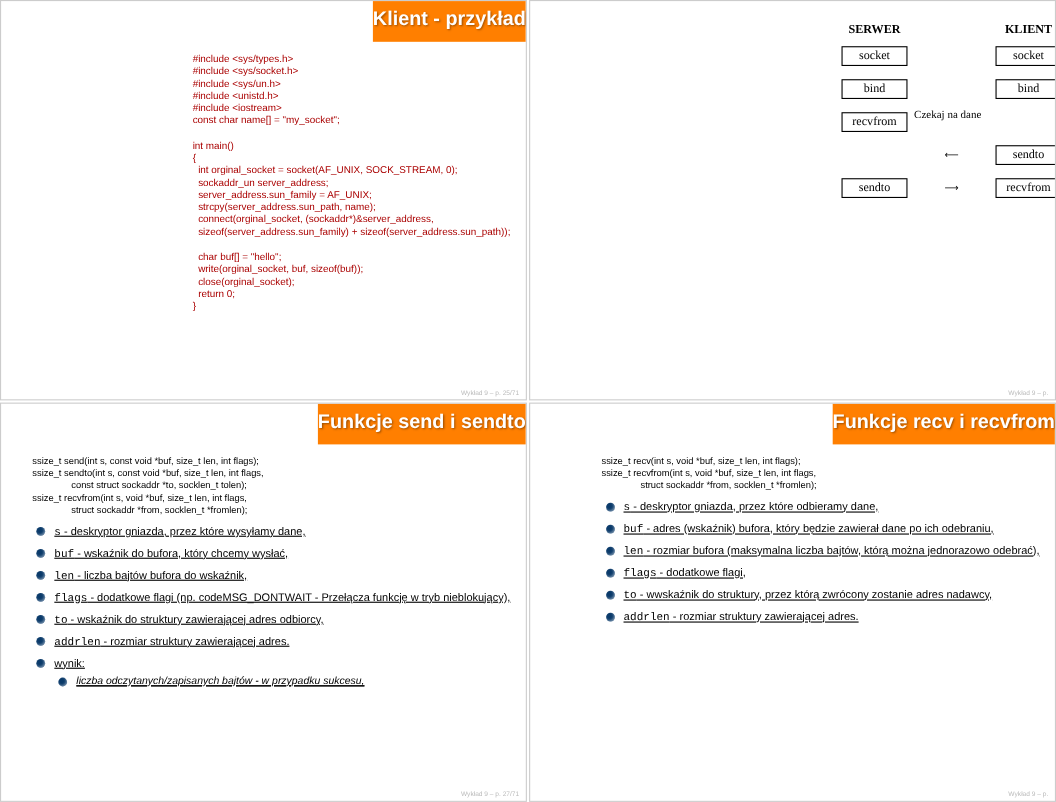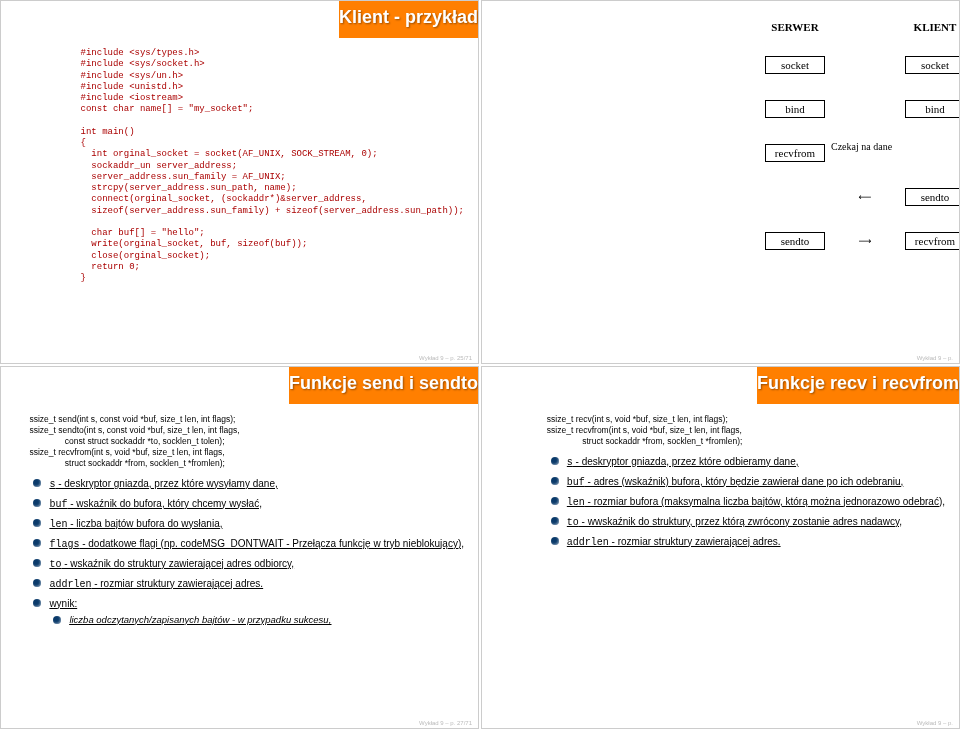--- a/index.html
+++ b/index.html
@@ -34,21 +34,21 @@
     font-size: 18px;
     text-shadow: 1px 1px 2px rgba(0,0,0,0.4);
   }
   .content {
     padding: 10px 14px 4px 14px;
     flex: 1;
     overflow: hidden;
     position: relative;
   }
   .code {
-    font-family: Liberation Mono, monospace;
+    font-family: Liberation Sans, sans-serif;
     font-size: 9px;
     color: #aa0000;
     white-space: pre;
     line-height: 1.25;
   }
   .sig {
     font-family: Liberation Sans, sans-serif;
     font-size: 8.5px;
     color: #000;
     white-space: pre;
@@ -94,21 +94,21 @@
     color: #bbb;
   }
   
   .diagram {
     font-family: serif;
     margin: 10px auto;
     width: 80%;
     display: grid;
     grid-template-columns: 1fr 80px 1fr;
     font-size: 11px;
-    row-gap: 20px;
+    row-gap: 6px;
   }
   .diagram .col { text-align: center; }
   .diagram .head { font-weight: bold; }
   .diagram .box {
     border: 1px solid #000;
     padding: 2px 4px;
     display: inline-block;
     min-width: 60px;
     margin: 3px auto;
     font-family: serif;
@@ -196,21 +196,21 @@
   </div>
   <div class="content">
     <div class="sig">ssize_t send(int s, const void *buf, size_t len, int flags);
 ssize_t sendto(int s, const void *buf, size_t len, int flags,
                const struct sockaddr *to, socklen_t tolen);
 ssize_t recvfrom(int s, void *buf, size_t len, int flags,
                struct sockaddr *from, socklen_t *fromlen);</div>
     <ul>
       <li><span class="tt">s</span><span> - deskryptor gniazda, przez które wysyłamy dane,</span></li>
       <li><span class="tt">buf</span><span> - wskaźnik do bufora, który chcemy wysłać,</span></li>
-      <li><span class="tt">len</span><span> - liczba bajtów bufora do wysłania,</span></li>
+      <li><span class="tt">len</span><span> - liczba bajtów bufora do wskaźnik,</span></li>
       <li><span class="tt">flags</span><span> - dodatkowe flagi (np. codeMSG_DONTWAIT - Przełącza funkcję w tryb nieblokujący),</span></li>
       <li><span class="tt">to</span><span> - wskaźnik do struktury zawierającej adres odbiorcy,</span></li>
       <li><span class="tt">addrlen</span><span> - rozmiar struktury zawierającej adres.</span></li>
       <li><span>wynik:</span>
         <ul>
           <li><span class="em">liczba odczytanych/zapisanych bajtów - w przypadku sukcesu,</span></li>
         </ul>
       </li>
     </ul>
   </div>
@@ -222,18 +222,19 @@
     <span>Funkcje recv i recvfrom</span>
   </div>
   <div class="content">
     <div class="sig">ssize_t recv(int s, void *buf, size_t len, int flags);
 ssize_t recvfrom(int s, void *buf, size_t len, int flags,
                struct sockaddr *from, socklen_t *fromlen);</div>
     <ul>
       <li><span class="tt">s</span><span> - deskryptor gniazda, przez które odbieramy dane,</span></li>
       <li><span class="tt">buf</span><span> - adres (wskaźnik) bufora, który będzie zawierał dane po ich odebraniu,</span></li>
       <li><span class="tt">len</span><span> - rozmiar bufora (maksymalna liczba bajtów, którą można jednorazowo odebrać),</span></li>
+      <li><span class="tt">flags</span><span> - dodatkowe flagi,</span></li>
       <li><span class="tt">to</span><span> - wwskaźnik do struktury, przez którą zwrócony zostanie adres nadawcy,</span></li>
       <li><span class="tt">addrlen</span><span> - rozmiar struktury zawierającej adres.</span></li>
     </ul>
   </div>
   <div class="footer">Wykład 9 – p.</div>
 </div>
 
 </body></html>

